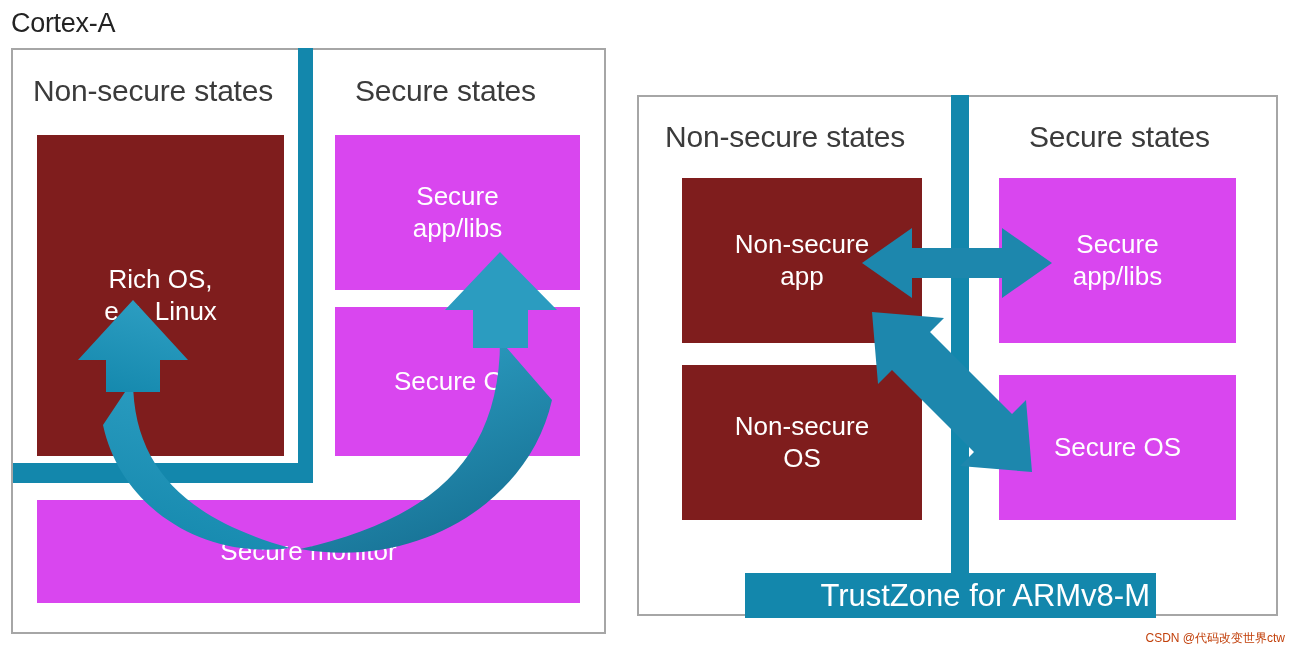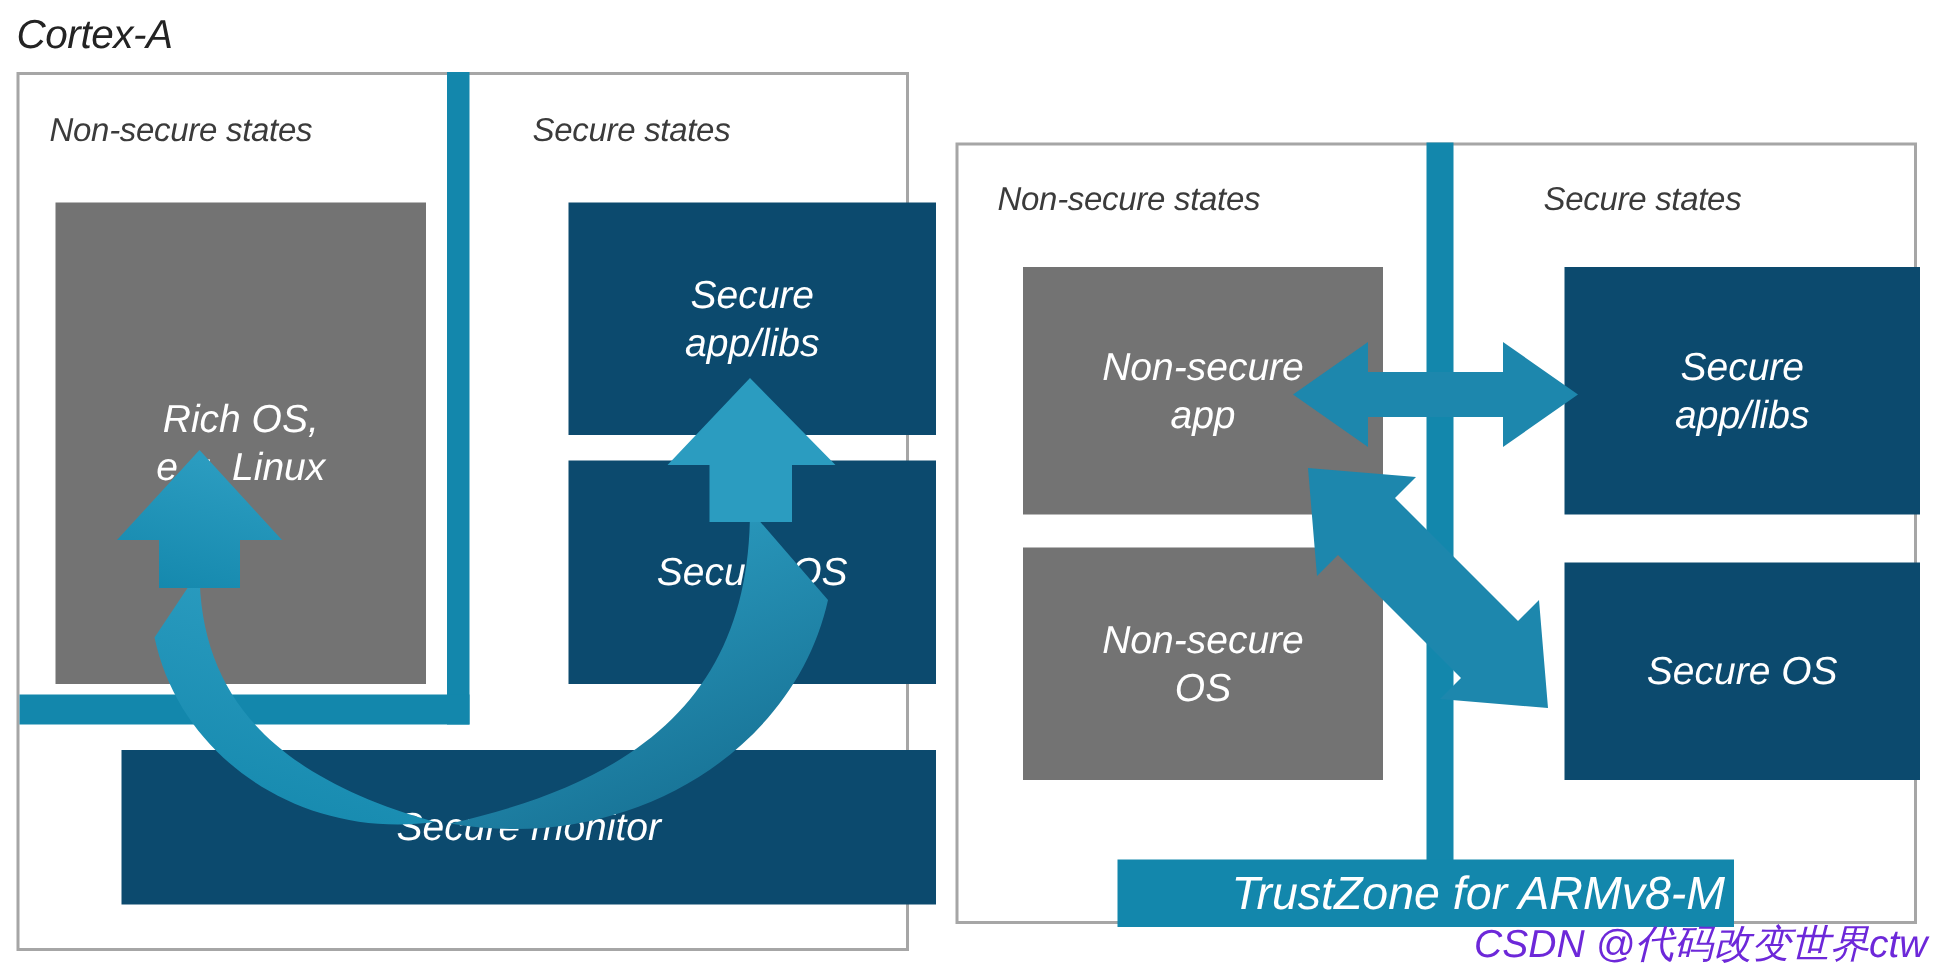--- a/index.html
+++ b/index.html
@@ -9,21 +9,20 @@
   }
   body {
     font-family: "Liberation Sans", sans-serif;
   }
   #canvas {
     position: relative;
     width: 1293px;
     height: 649px;
     background: #ffffff;
     overflow: hidden;
-    font-style: italic;
   }
 
   
   .panel-title {
     position: absolute;
     font-size: 27px;
     color: #232323;
     font-family: "Liberation Sans", sans-serif;
     letter-spacing: -0.3px;
     white-space: nowrap;
@@ -37,42 +36,42 @@
     border: 2px solid #a6a6a6;
     box-sizing: border-box;
     background: transparent;
   }
   #panel-a { left: 11px;  top: 48px; width: 595px; height: 586px; }
   #panel-m { left: 637px; top: 95px; width: 641px; height: 521px; }
 
   
   .col-heading {
     position: absolute;
-    font-size: 22px;
+    font-size: 30px;
     color: #3b3b3b;
     font-family: "Liberation Sans", sans-serif;
     white-space: nowrap;
     letter-spacing: -0.2px;
   }
 
   
   .block {
     position: absolute;
     display: flex;
     align-items: center;
     justify-content: center;
     text-align: center;
     color: #ffffff;
     font-size: 26px;
     line-height: 1.22;
     font-family: "Liberation Sans", sans-serif;
     box-sizing: border-box;
   }
-  .block.red   { background: #737373; }
-  .block.green { background: #0c4a6e; margin-left: 44px; }
+  .block.red   { background: #7f1d1d; }
+  .block.green { background: #d946ef; }
   .block.blue  { background: #1387ac; }
 
   .block-text { display: block; padding: 0 6px; white-space: pre-line; }
 
   
   .conn {
     position: absolute;
     background: #1387ac;
   }
 
@@ -82,22 +81,22 @@
     left: 0; top: 0;
     width: 1293px; height: 649px;
     pointer-events: none;
   }
 
   
   #watermark {
     position: absolute;
     right: 8px;
     bottom: 2px;
-    font-size: 26px;
-    color: #6d28d9;
+    font-size: 12px;
+    color: #c2410c;
     font-family: "Liberation Sans", sans-serif;
     white-space: nowrap;
   }
 </style>
 </head>
 <body>
 
 <div id="canvas">
 
   <div class="panel-title" id="title-a">Cortex-A</div>

